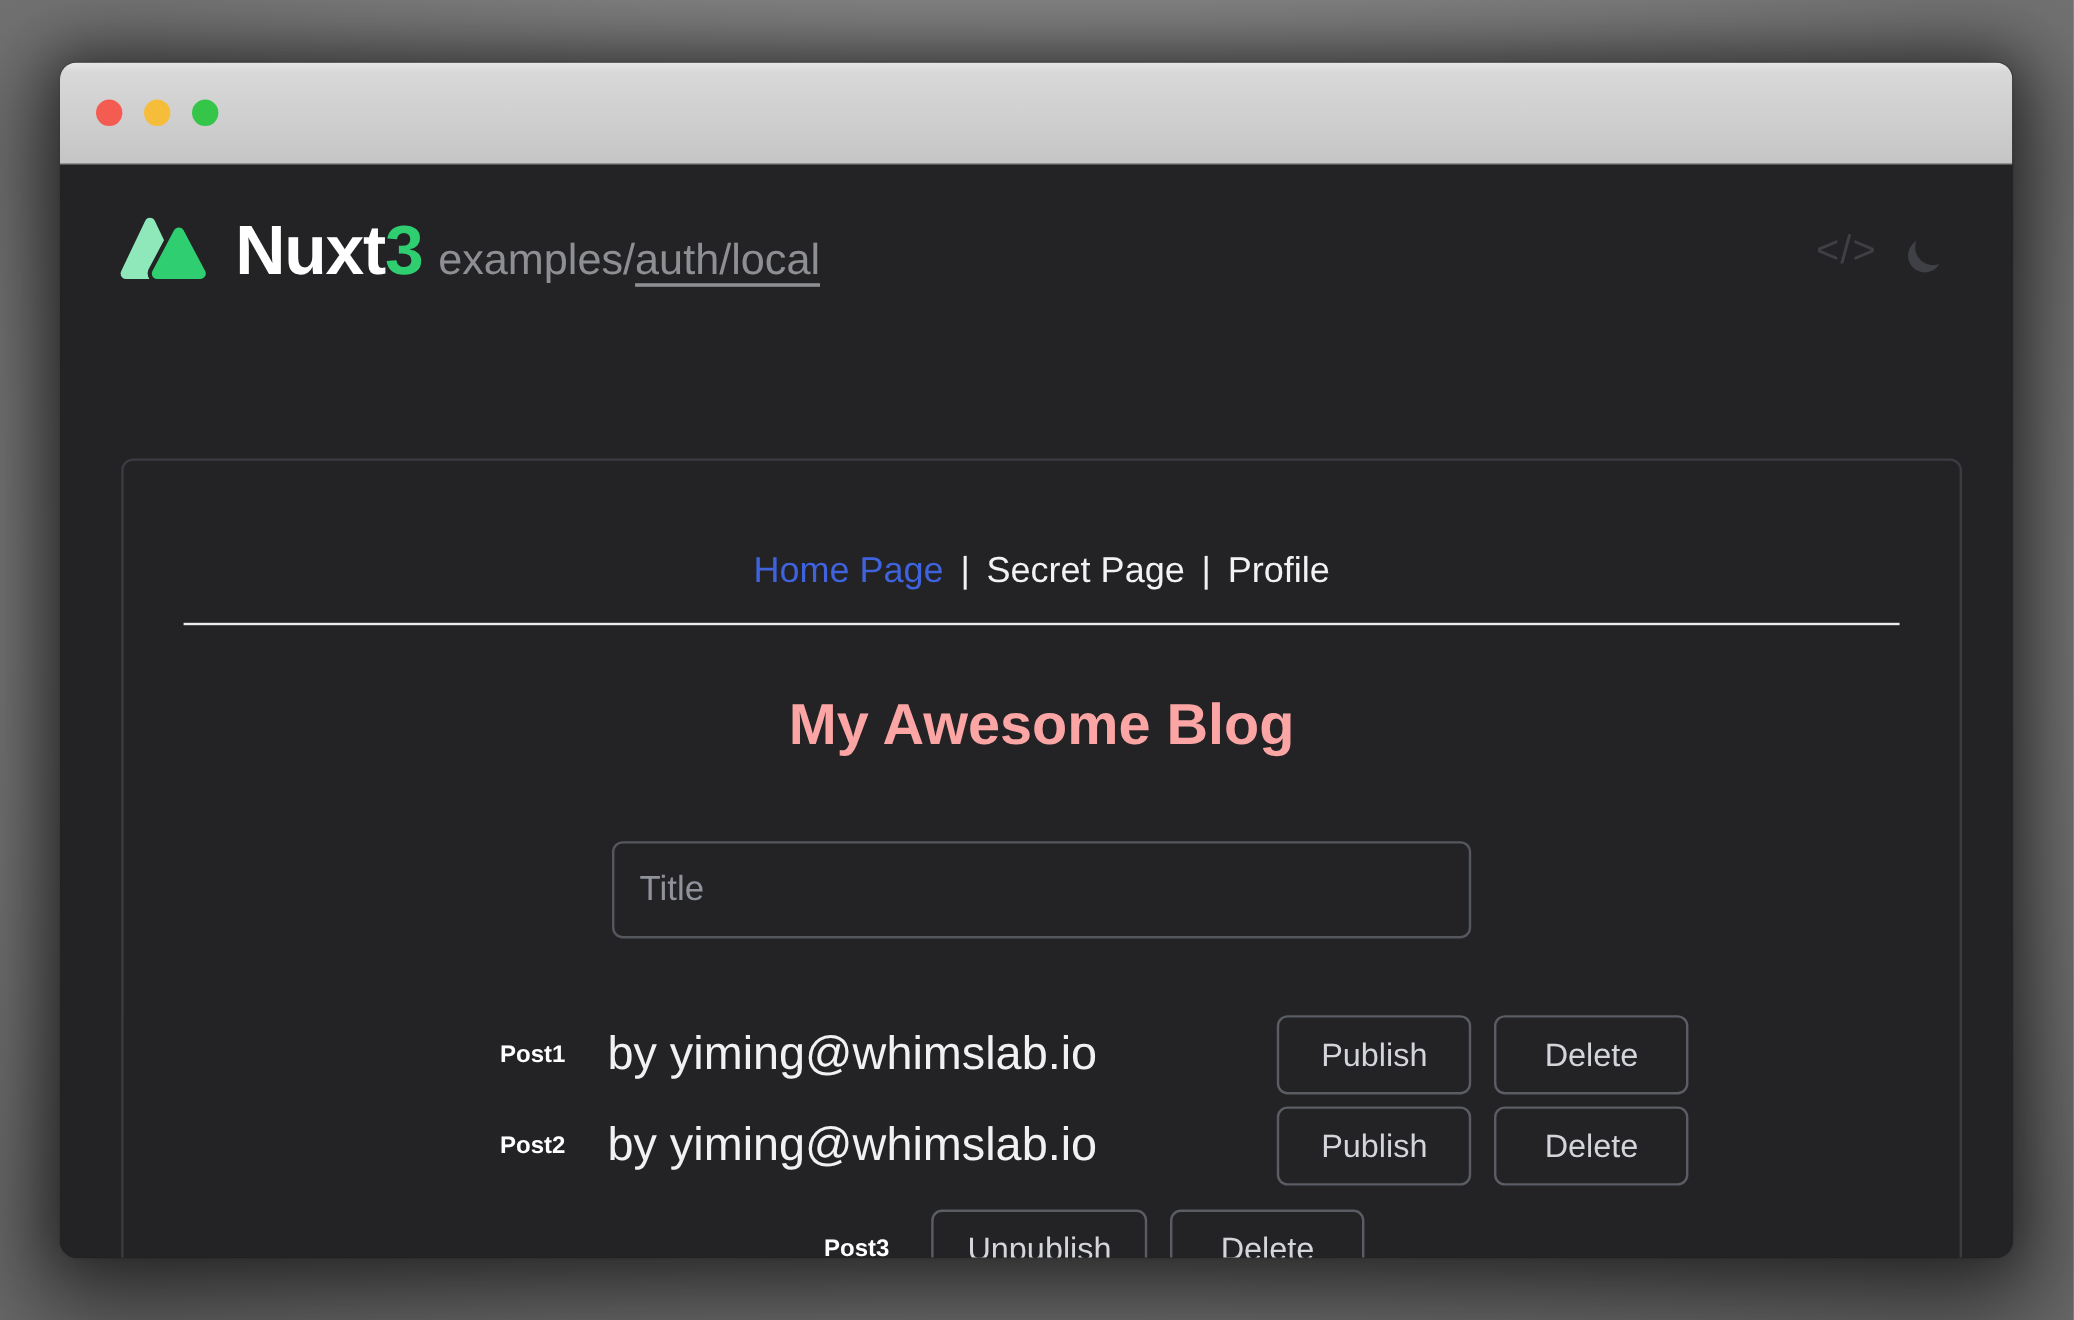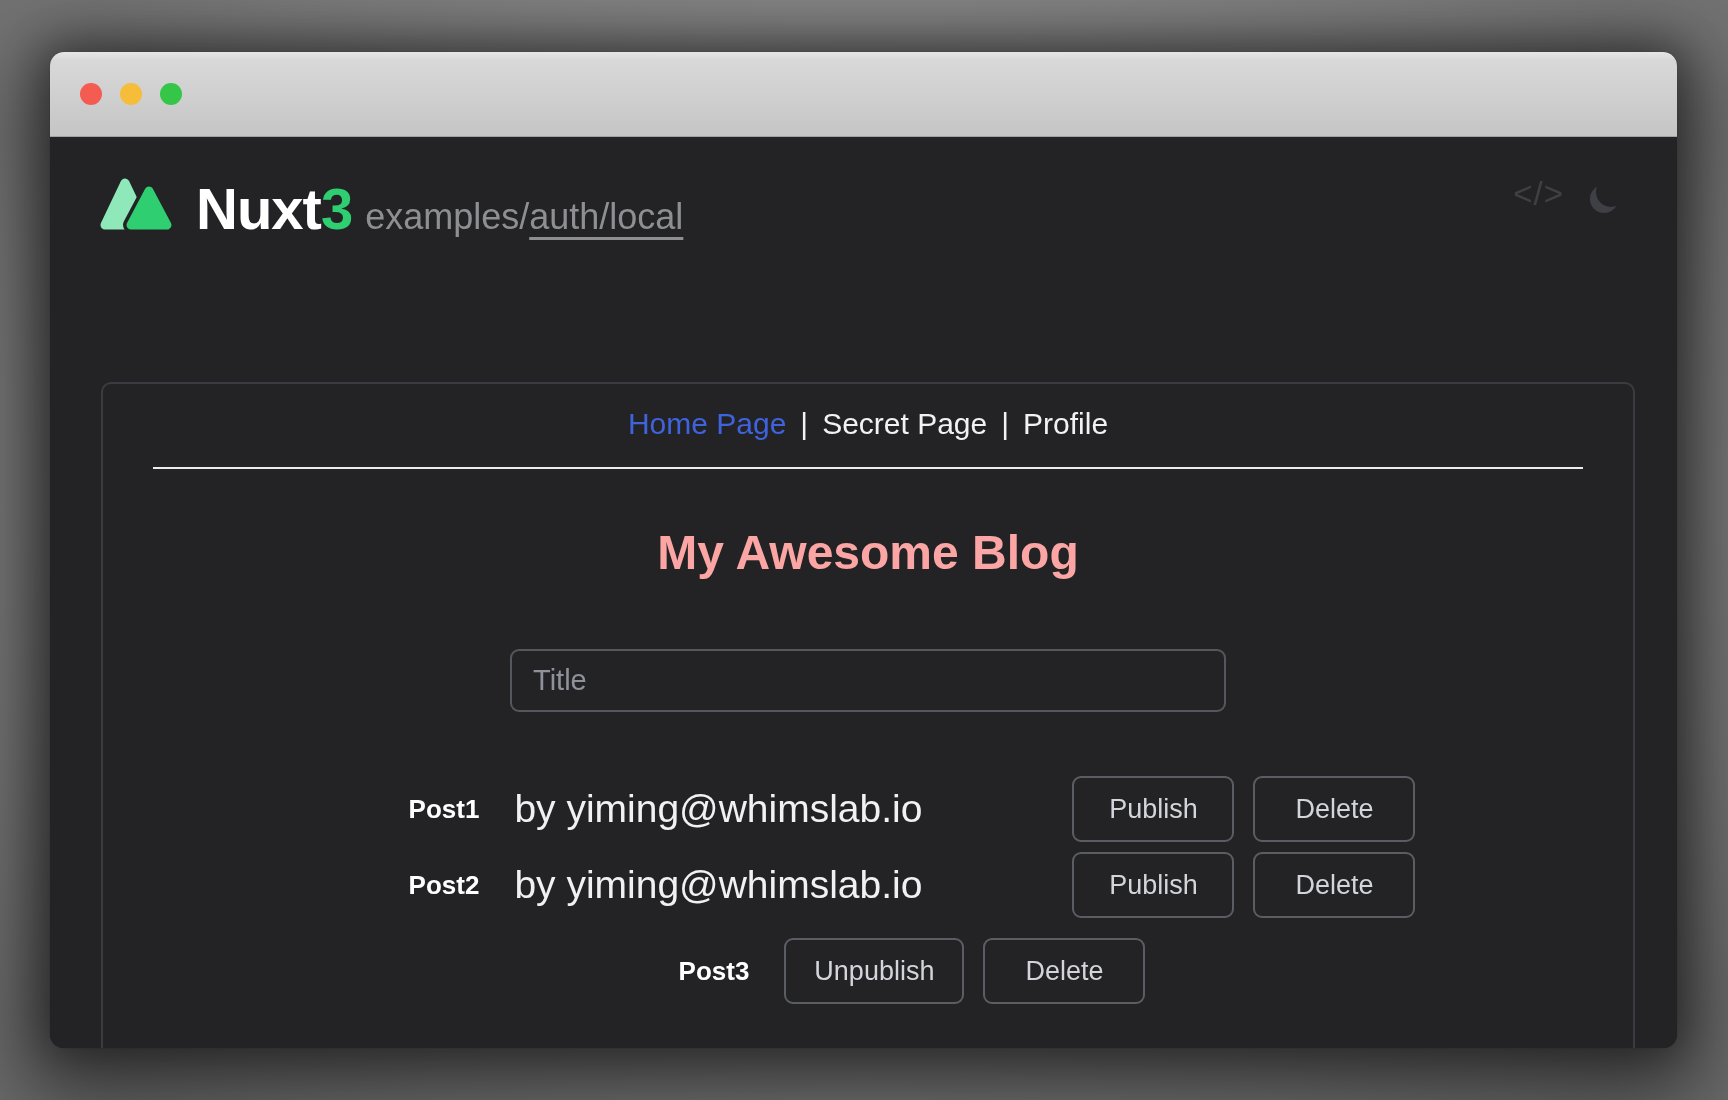--- a/index.html
+++ b/index.html
@@ -20,21 +20,21 @@
     height:84px; display:flex; align-items:center; padding:0 30px;
     background: linear-gradient(180deg,#e6e6e6 0%,#d8d8d8 10%,#cfcfcf 55%,#c5c5c5 100%);
     border-bottom:1px solid #a2a2a2;
   }
   .lights { display:flex; gap:18px; }
   .light { width:22px; height:22px; border-radius:50%; display:inline-block; }
 
   .appbody { position:relative; height:911px; background:#232326; }
 
   
-  .appheader { display:flex; align-items:flex-start; padding:0 49px; margin-top:38px; height:66px; }
+  .appheader { display:flex; align-items:center; padding:0 49px; margin-top:38px; height:66px; }
   .logo { width:80px; height:60px; flex:0 0 auto; }
   .brandline { display:flex; align-items:baseline; margin-left:17px; }
   .brand { font-size:58px; font-weight:800; color:#ffffff; letter-spacing:-1px; }
   .brand-version { font-size:58px; font-weight:800; letter-spacing:-1px; }
   .breadcrumb { margin-left:13px; font-size:36px; color:#8e8f93; }
   .breadcrumb a { color:#8e8f93; text-decoration:none; }
   .breadcrumb .bc-link { text-decoration:underline; text-decoration-thickness:3px; text-underline-offset:8px; cursor:pointer; }
   .header-icons { margin-left:auto; display:flex; align-items:center; gap:30px; }
   .code-icon { font-size:33px; color:#3f4045; font-weight:400; letter-spacing:1px; cursor:pointer; }
   .moon-icon { width:34px; height:34px; position:relative; cursor:pointer; }
@@ -42,49 +42,49 @@
     content:""; position:absolute; left:2px; top:0; width:30px; height:30px;
     border-radius:50%; box-shadow:-7px 7px 0 -1px #3f4045;
   }
 
   
   .panel {
     position:absolute; left:51px; top:207px; width:1534px; height:741px;
     border:2px solid #3a3c42; border-radius:10px; box-sizing:border-box;
     display:flex; flex-direction:column; align-items:center;
   }
-  .nav { margin-top:20px; font-size:30px; color:#f2f2f4; line-height:40px; }
+  .nav { margin-top:72px; font-size:30px; color:#f2f2f4; line-height:40px; }
   .nav a { text-decoration:none; color:#f2f2f4; cursor:pointer; }
   .nav a.active { }
   .nav .sep { margin:0 14px; color:#f2f2f4; }
   .divider { width:calc(100% - 100px); border:none; border-top:2px solid #ececec; margin:23px 0 0 0; }
 
   .blog-title { margin-top:58px; font-size:48px; font-weight:700; color:#fca5a5; line-height:52px; letter-spacing:0px; }
 
   .form-row { margin-top:38px; display:flex; align-items:center; gap:34px; }
   .title-input {
-    width:716px; height:63px; box-sizing:border-box;
+    width:716px; height:81px; box-sizing:border-box;
     background:transparent; border:2px solid #55575e; border-radius:9px;
     padding:0 0 0 21px; font-size:29px; color:#e6e6e8; outline:none;
     font-family:"Liberation Sans", sans-serif;
   }
   .title-input::placeholder { color:#8f929b; }
   .btn {
     height:67px; box-sizing:border-box; background:transparent;
     border:2px solid #5b5d64; border-radius:9px; color:#d3d5da;
     font-size:27px; padding:0 28px; min-width:162px; cursor:pointer;
     font-family:"Liberation Sans", sans-serif;
   }
   .create-btn { width:230px; min-width:230px; }
 
   .posts { margin-top:64px; width:100%; margin-left:88px; }
   .post-row { display:flex; align-items:center; justify-content:center; height:66px; }
   .post-row + .post-row { margin-top:10px; }
   .post-row:nth-child(3) { margin-top:20px; }
-  .post-title { font-size:26px; font-weight:700; color:#ffffff; margin-right:35px; }
+  .post-title { font-size:20px; font-weight:700; color:#ffffff; margin-right:35px; }
   .post-author { font-size:39px; color:#f1f1f3; margin-right:150px; }
   .post-actions { display:flex; gap:19px;border-radius:10px; }
   .post-actions .btn { height:66px; }
 </style>
 </head>
 <body>
 
 <div class="stage">
   <div class="window">
 

